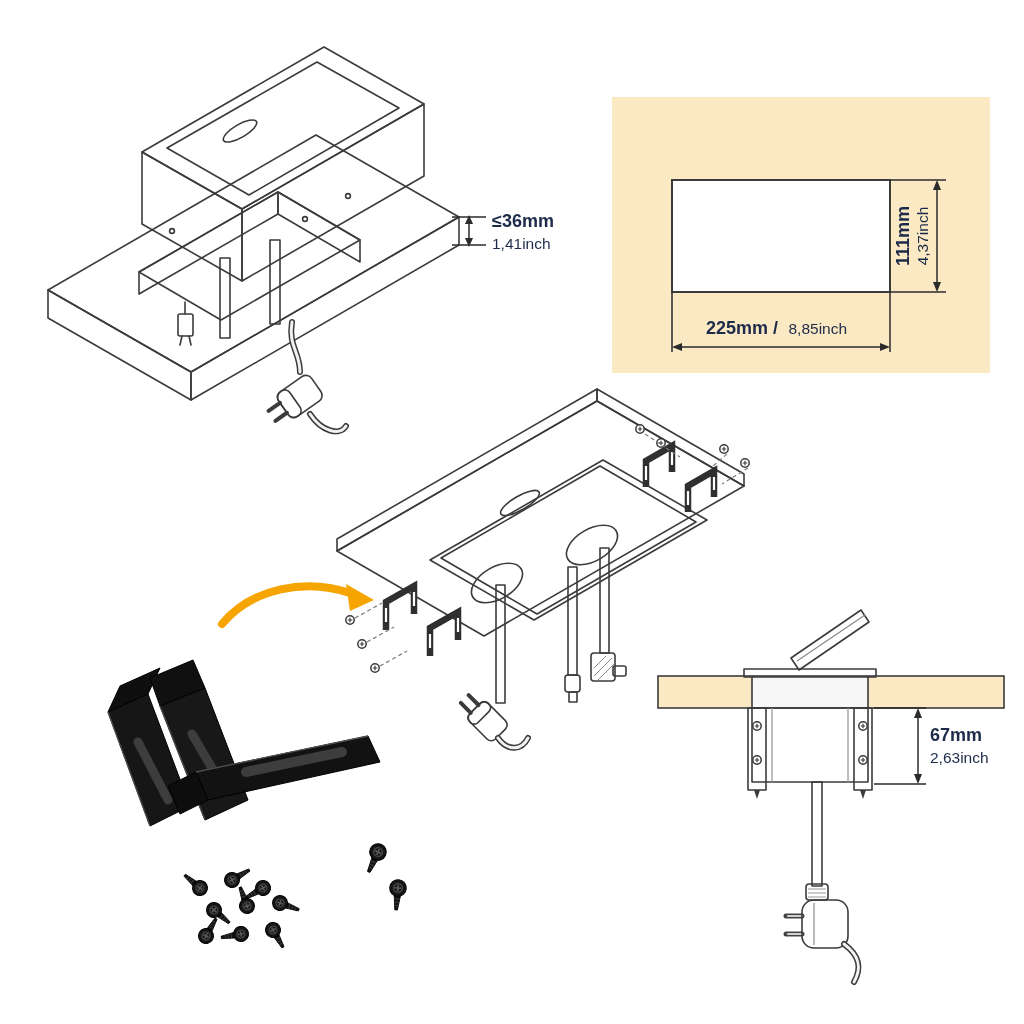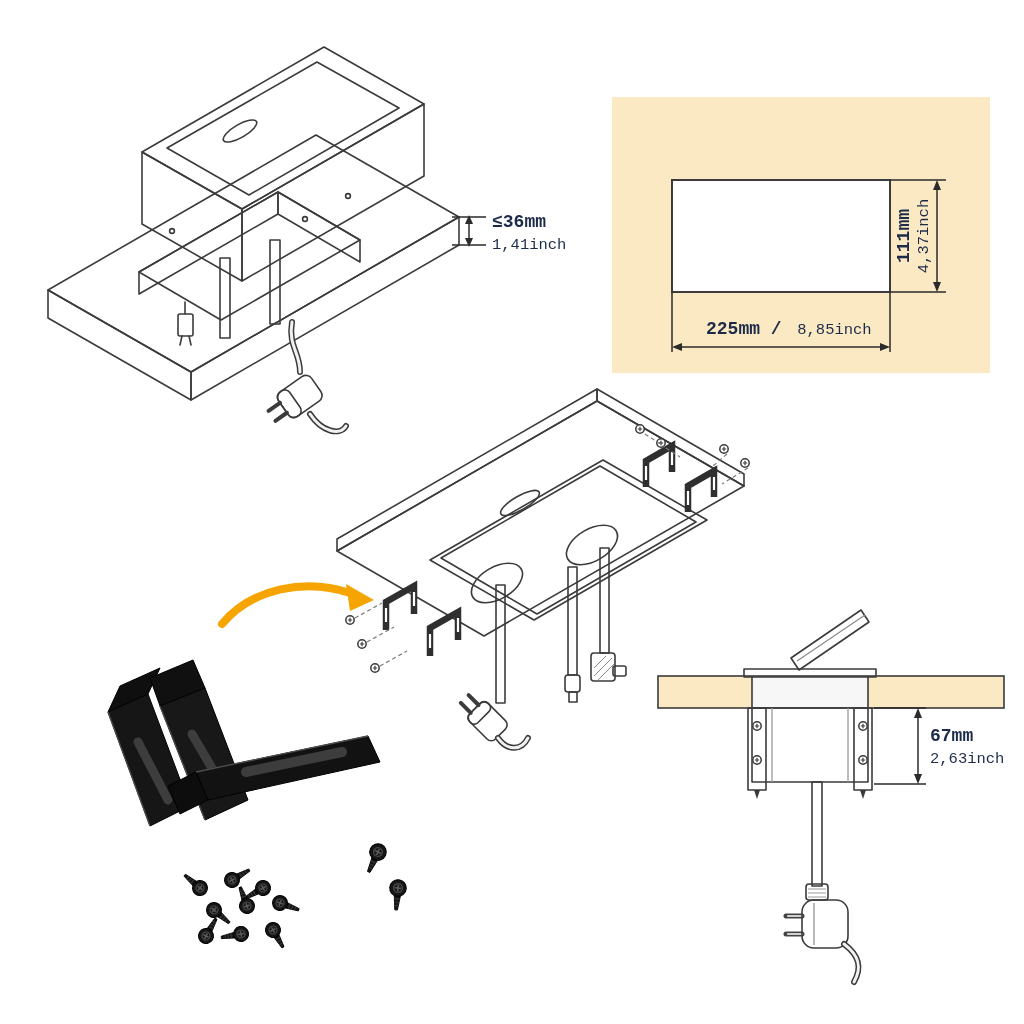--- a/index.html
+++ b/index.html
@@ -1,17 +1,17 @@
 <!DOCTYPE html>
 <html><head>
 <meta charset="utf-8">
 <style>
   html,body{margin:0;padding:0;background:#ffffff;}
   .canvas{width:1024px;height:1024px;position:relative;background:#ffffff;overflow:hidden;
-          font-family:Liberation Mono, monospace;}
+          font-family:Liberation Sans, sans-serif;}
   svg{display:block;}
   .ln{stroke:#3b3b3b;stroke-width:1.6;fill:none;stroke-linecap:round;stroke-linejoin:round;}
   .dim{stroke:#2b2b2b;stroke-width:1.5;fill:none;}
   .dim-b{font-weight:700;font-size:18px;fill:#1d2b4a;}
   .dim-r{font-size:15.5px;fill:#1d2b4a;}
   .arrh{fill:#2b2b2b;stroke:none;}
   .dash{stroke:#7a7a7a;stroke-width:1.2;fill:none;stroke-dasharray:4 3;}
 </style>
 </head>
 <body>

